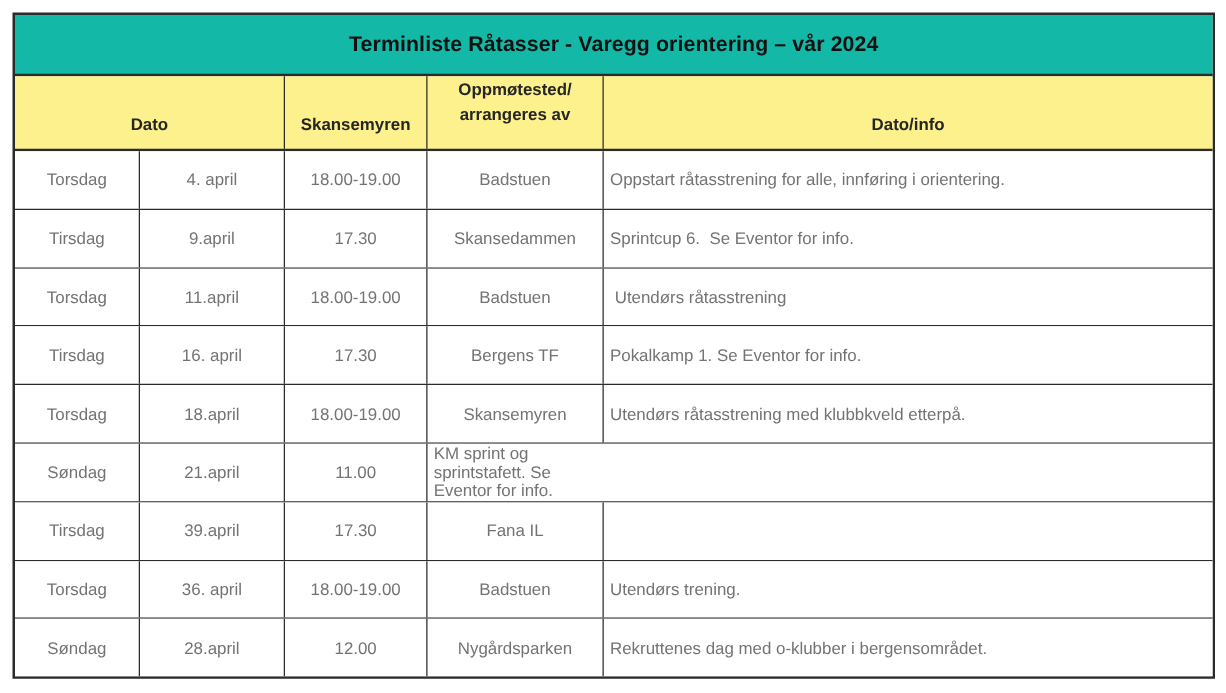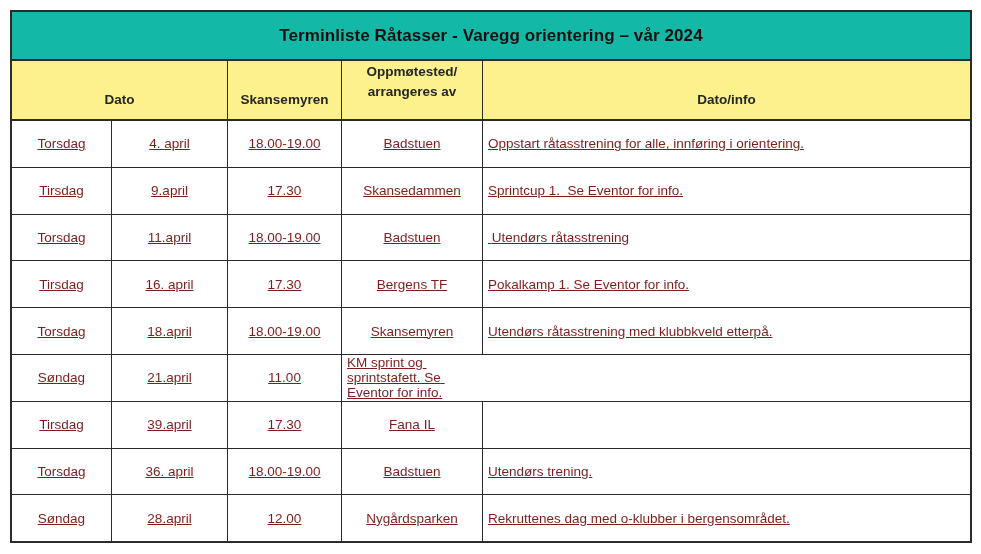--- a/index.html
+++ b/index.html
@@ -62,22 +62,21 @@
     background: #ffffff;
   }
   .data-row:last-child { border-bottom: none; }
   .cell {
     display: flex;
     align-items: center;
     justify-content: center;
     font-size: 13.5px;
     border-right: 1.5px solid #2b2b2b;
     white-space: pre;
-    color: #7f1d1d;
-    text-decoration: underline;
+    color: #737373;
   }
   .cell.info {
     justify-content: flex-start;
     padding-left: 5px;
     border-right: none;
     white-space: pre-wrap;
   }
 </style>
 </head>
 <body>
@@ -107,21 +106,21 @@
         <div class="cell">4. april</div>
         <div class="cell">18.00-19.00</div>
         <div class="cell">Badstuen</div>
         <div class="cell info">Oppstart råtasstrening for alle, innføring i orientering.</div>
       </div>
       <div class="data-row">
         <div class="cell">Tirsdag</div>
         <div class="cell">9.april</div>
         <div class="cell">17.30</div>
         <div class="cell">Skansedammen</div>
-        <div class="cell info">Sprintcup 1.  Se Eventor for info.</div>
+        <div class="cell info">Sprintcup 6.  Se Eventor for info.</div>
       </div>
       <div class="data-row">
         <div class="cell">Torsdag</div>
         <div class="cell">11.april</div>
         <div class="cell">18.00-19.00</div>
         <div class="cell">Badstuen</div>
         <div class="cell info"> Utendørs råtasstrening</div>
       </div>
       <div class="data-row">
         <div class="cell">Tirsdag</div>

